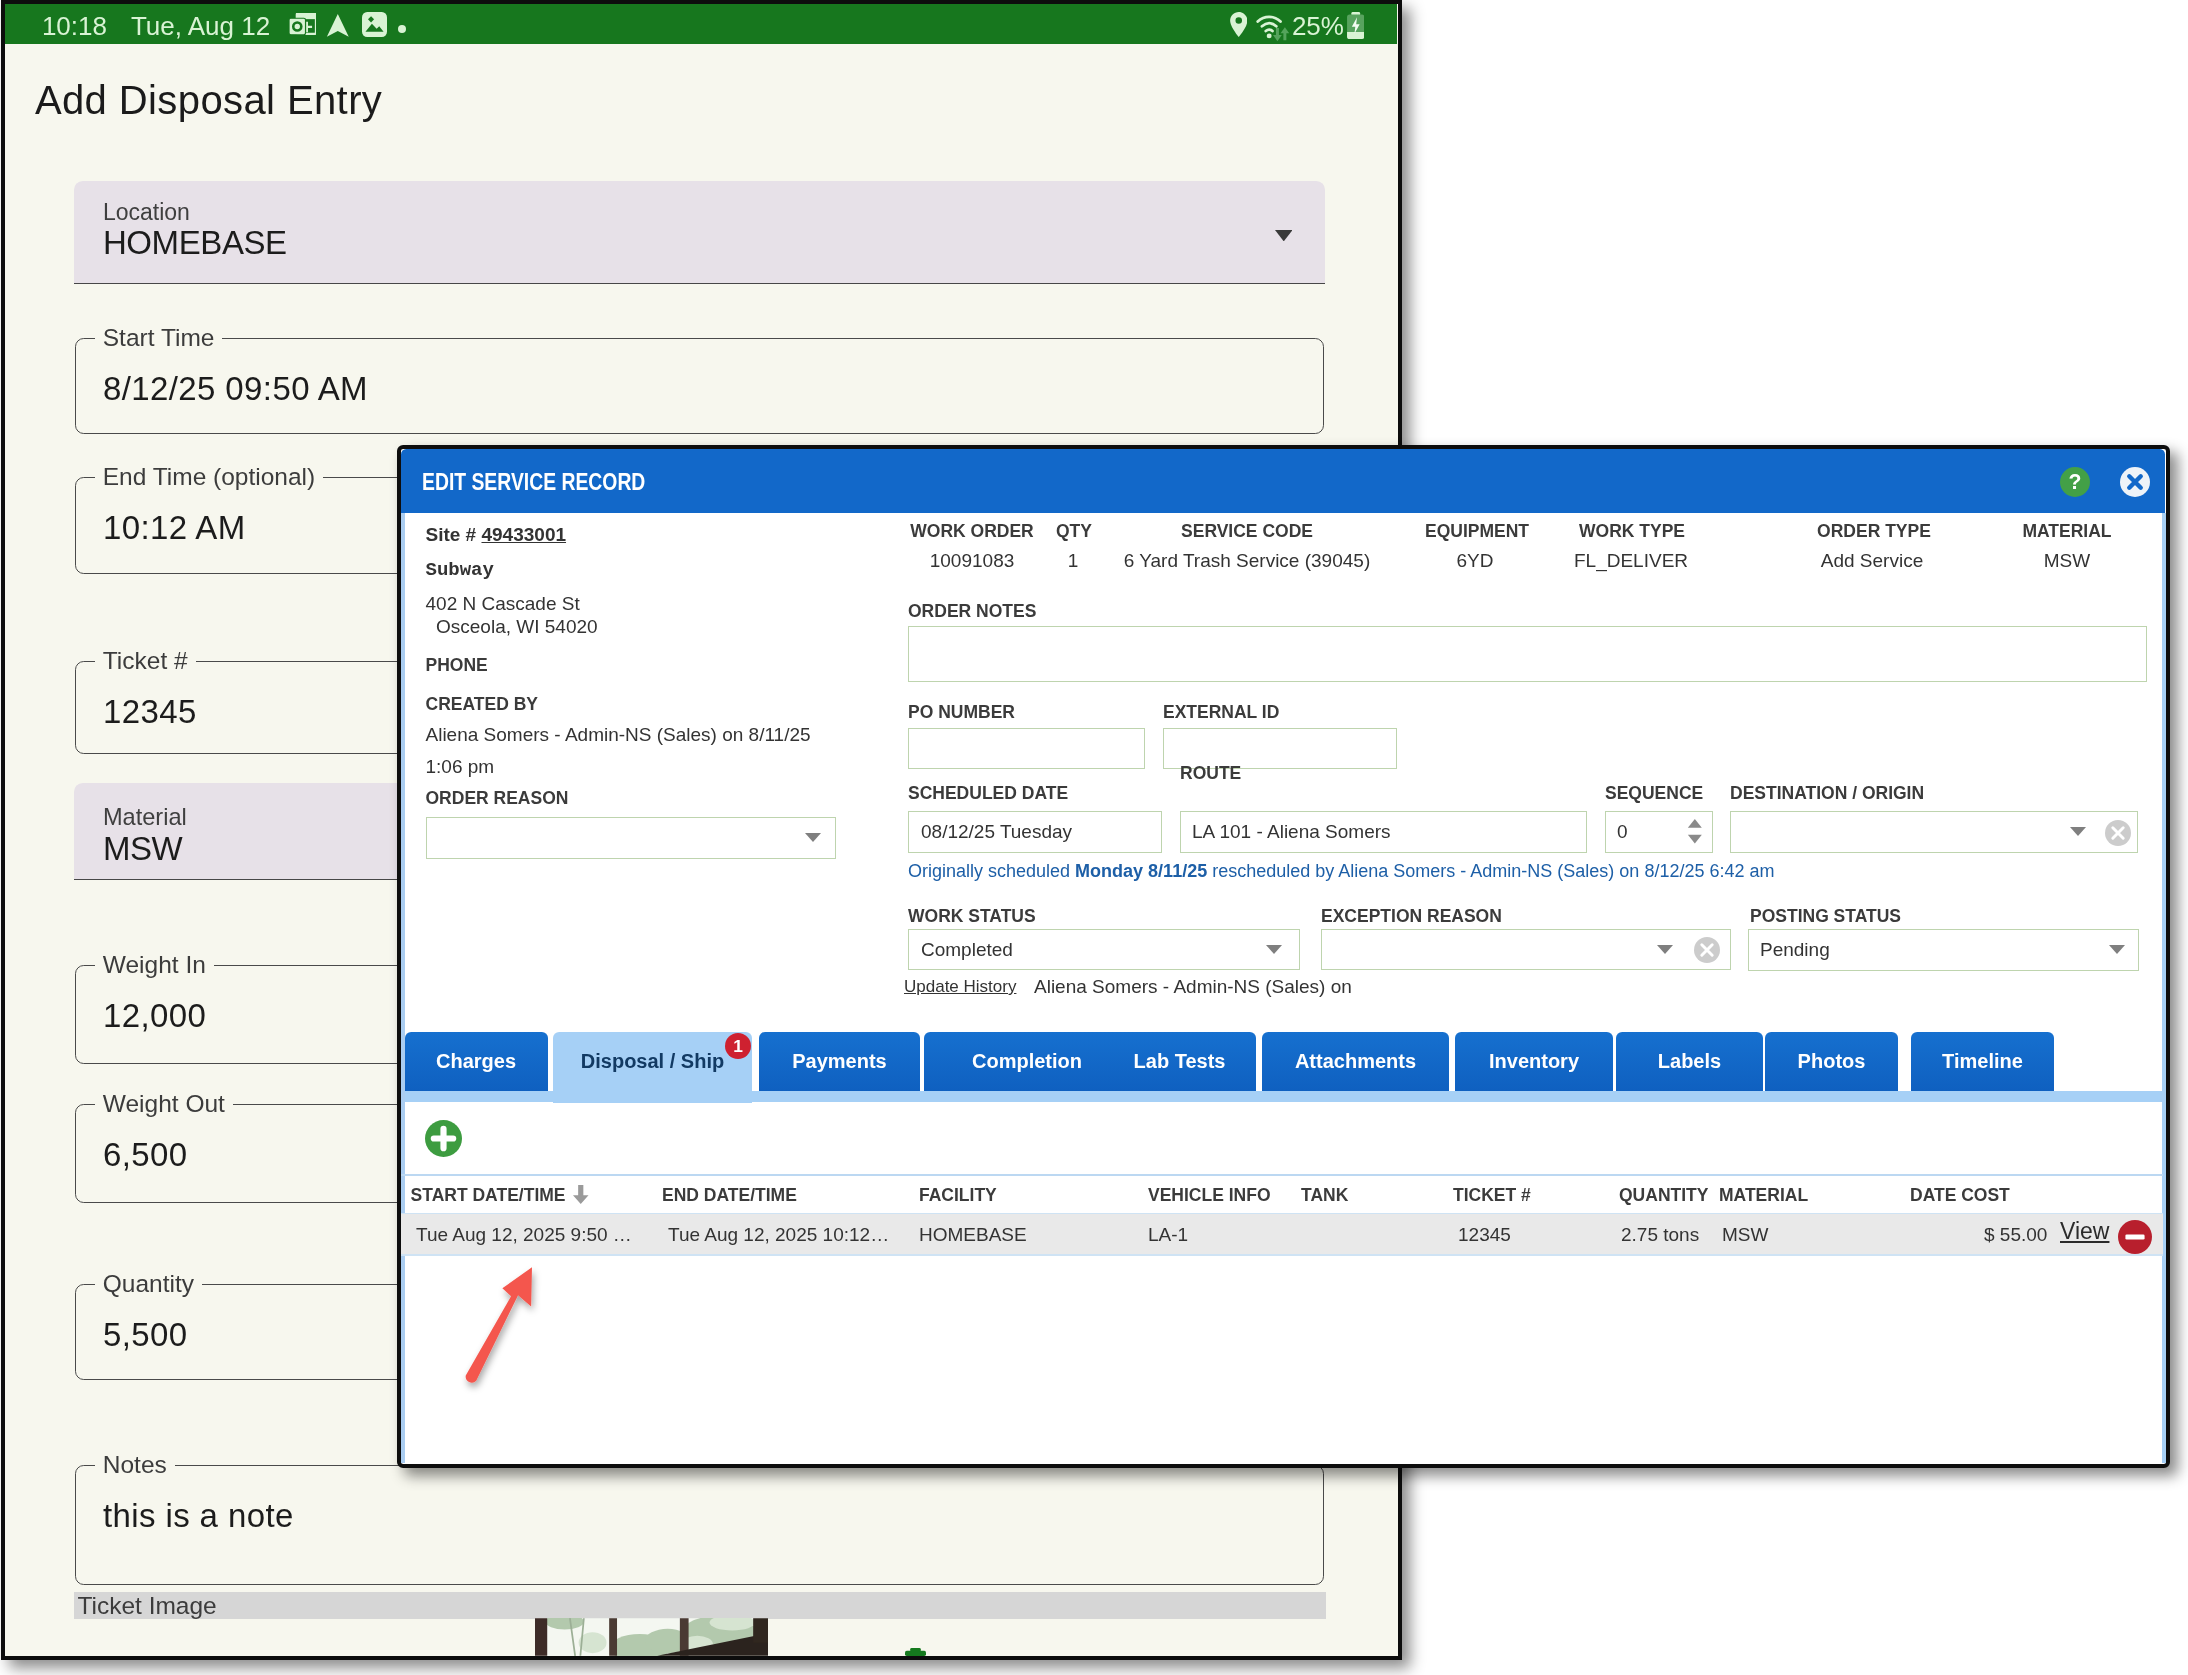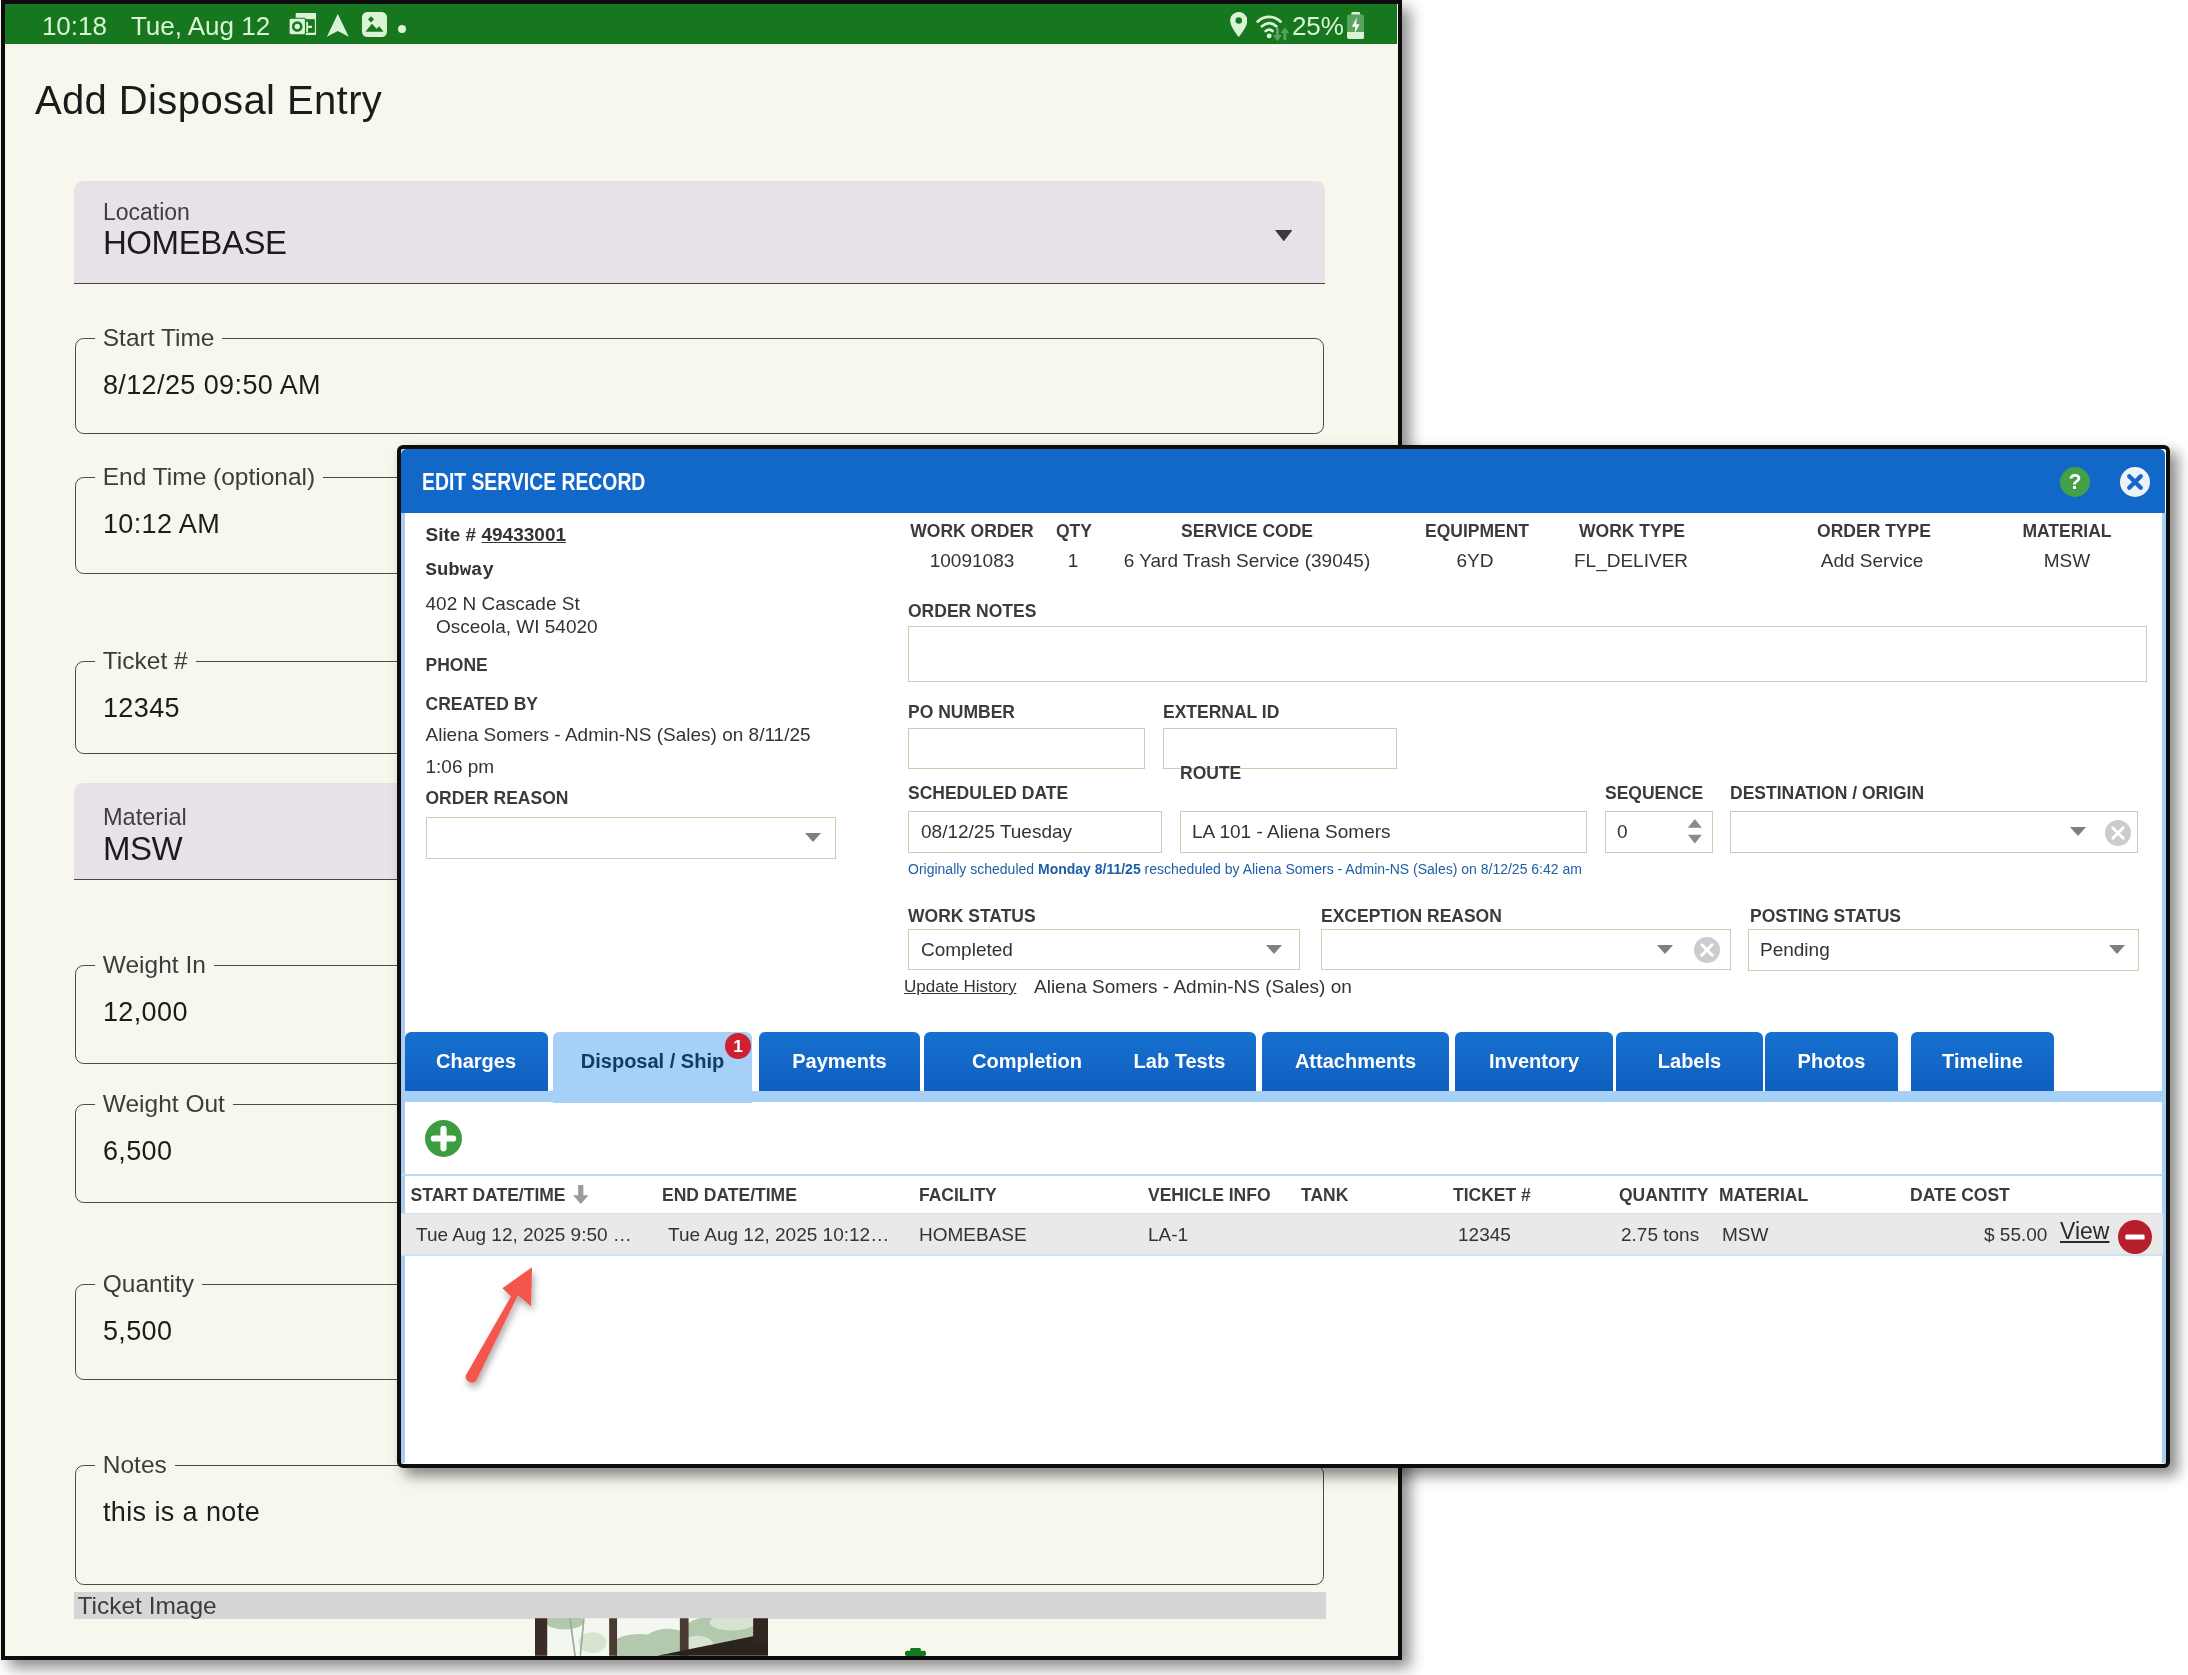--- a/index.html
+++ b/index.html
@@ -17,21 +17,21 @@
 
   .ffield { position:absolute; left:69px; width:1251px; background:#e7e1e8;
             border-bottom:1.7px solid #474747; border-radius:8.7px 8.7px 0 0; }
   .ffield .fl { position:absolute; left:29px; top:21px; font-size:23.6px; color:#3f3f3f; }
   .ffield .fv { position:absolute; left:29px; top:47px; font-size:33px; color:#1c1c1c; letter-spacing:-0.4px; }
 
   .ofield { position:absolute; left:70px; width:1249px; height:96px;
             border:1.7px solid #4a4a4a; border-radius:8.7px; }
   .ofield .ol { position:absolute; left:19px; top:-15px; font-size:24.5px; color:#3c3c3c;
                 background:#f7f7ee; padding:0 7.9px; white-space:nowrap; }
-  .ofield .ov { position:absolute; left:27px; top:31px; font-size:27px; color:#1c1c1c; letter-spacing:0.4px; }
+  .ofield .ov { position:absolute; left:27px; top:31px; font-size:33px; color:#1c1c1c; letter-spacing:0.4px; }
 
   #ticketbar { position:absolute; left:69px; top:1588px; width:1252px; height:27px;
                background:#d6d6d6; font-size:24.5px; color:#3c3c3c; line-height:27px; padding-left:3.5px; }
 
   
   #dlg { position:absolute; left:397px; top:445px; width:1773px; height:1023px;
          border:4.4px solid #0d0d0d; border-radius:6.1px; background:#ffffff;
          box-shadow:7.9px 7.9px 14px rgba(0,0,0,.45); }
   #dlg .abs { position:absolute; }
   #dhead { position:absolute; left:0; top:0; width:1764px; height:64px; background:#1268c9;
@@ -247,21 +247,21 @@
       <path d="M9 28 L17 18 H1 Z" fill="#8a8a8a"></path>
     </svg>
     <div class="lab" style="left:1329px;top:334px;">DESTINATION / ORIGIN</div>
     <div class="gbox" style="left:1329px;top:362px;width:408px;height:42px;"></div>
     <div class="caret" style="left:1669px;top:378px;"></div>
     <svg class="abs" style="left:1704px;top:371px;" width="26" height="26" viewBox="0 0 30 30">
       <circle cx="15" cy="15" r="15" fill="#cccccc"></circle>
       <path d="M9 9 L21 21 M21 9 L9 21" stroke="#ffffff" stroke-width="3.4" stroke-linecap="round"></path>
     </svg>
 
-    <div class="val" style="left:507px;top:412px;color:#1d5fa7;font-size:14px;text-align:center;">Originally scheduled <b>Monday 8/11/25</b> rescheduled by Aliena Somers - Admin-NS (Sales) on 8/12/25 6:42 am</div>
+    <div class="val" style="left:507px;top:412px;color:#1d5fa7;font-size:18px;text-align:center;">Originally scheduled <b>Monday 8/11/25</b> rescheduled by Aliena Somers - Admin-NS (Sales) on 8/12/25 6:42 am</div>
 
     <div class="lab" style="left:507px;top:457px;">WORK STATUS</div>
     <div class="gbox" style="left:507px;top:480px;width:392px;height:41px;"></div>
     <div class="val" style="left:520px;top:490px;">Completed</div>
     <div class="caret" style="left:865px;top:496px;"></div>
     <div class="lab" style="left:920px;top:457px;">EXCEPTION REASON</div>
     <div class="gbox" style="left:920px;top:480px;width:410px;height:41px;"></div>
     <div class="caret" style="left:1256px;top:496px;"></div>
     <svg class="abs" style="left:1293px;top:488px;" width="26" height="26" viewBox="0 0 30 30">
       <circle cx="15" cy="15" r="15" fill="#cccccc"></circle>

